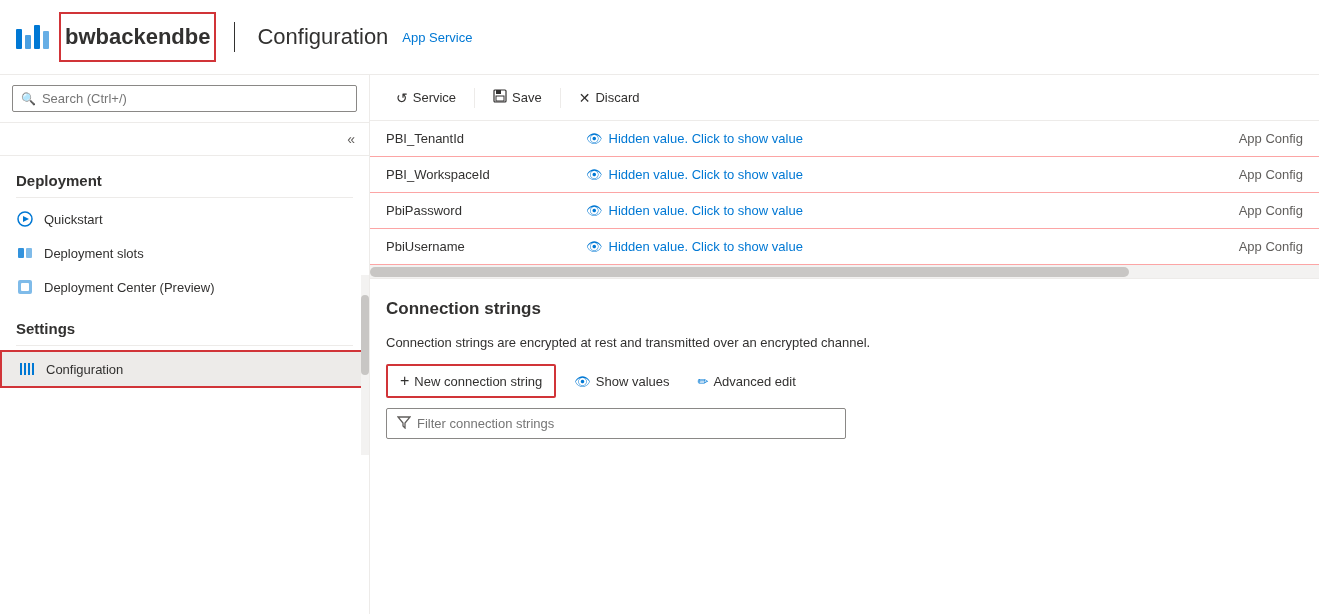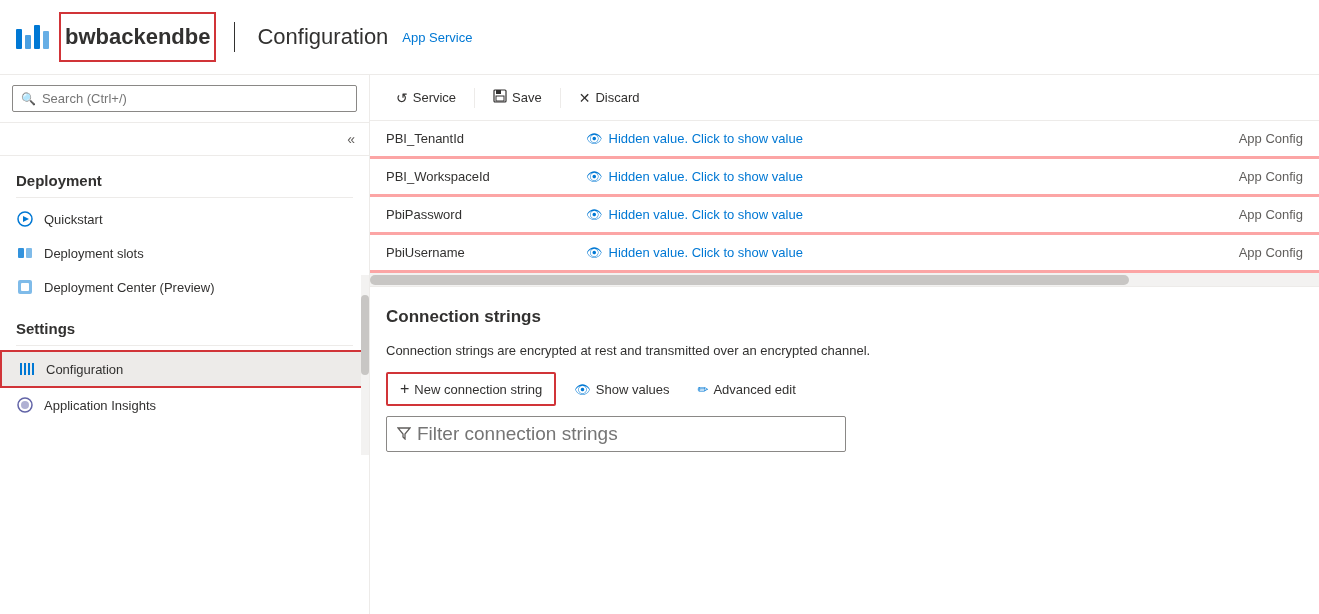--- a/index.html
+++ b/index.html
@@ -39,40 +39,40 @@
     .content { flex: 1; display: flex; flex-direction: column; overflow: hidden; }
     .toolbar { display: flex; align-items: center; padding: 8px 16px; gap: 4px; border-bottom: 1px solid #edebe9; }
     .toolbar-btn { display: flex; align-items: center; gap: 5px; background: none; border: none; cursor: pointer; padding: 6px 10px; font-size: 13px; color: #323130; border-radius: 2px; }
     .toolbar-btn .btn-icon { font-size: 14px; }
     .toolbar-separator { width: 1px; height: 20px; background: #edebe9; margin: 0 4px; }
 
     .content-body { flex: 1; overflow-y: auto; padding: 0; }
 
     
     .config-table { width: 100%; }
-    .config-row { display: flex; align-items: center; padding: 10px 16px; border-bottom: 3px solid #fca5a5; }
+    .config-row { display: flex; align-items: center; padding: 10px 16px; border-bottom: 1px solid #fca5a5; }
     .col-name { flex: 0 0 200px; font-size: 13px; color: #323130; }
     .col-value { flex: 1; display: flex; align-items: center; gap: 6px; }
     .col-source { flex: 0 0 100px; font-size: 13px; color: #605e5c; text-align: right; }
     .hidden-link { color: #0078d4; font-size: 13px; display: flex; align-items: center; gap: 4px; cursor: pointer; }
     .eye-icon { font-size: 13px; }
 
     
     .h-scroll-bar { height: 14px; background: #f3f2f1; border-bottom: 1px solid #edebe9; position: relative; }
     .h-scroll-thumb { position: absolute; left: 0; top: 2px; width: 80%; height: 10px; background: #c8c6c4; border-radius: 5px; }
 
     
     .section { padding: 20px 16px 10px; }
     .section-title { font-size: 17px; font-weight: 700; color: #323130; margin-bottom: 16px; }
     .section-desc { font-size: 13px; color: #323130; margin-bottom: 14px; }
     .section-toolbar { display: flex; align-items: center; gap: 8px; margin-bottom: 10px; }
     .section-btn { display: flex; align-items: center; gap: 5px; background: none; border: 2px solid #d13438; cursor: pointer; padding: 6px 12px; font-size: 13px; color: #323130; border-radius: 2px; }
     .section-btn-plain { display: flex; align-items: center; gap: 5px; background: none; border: none; cursor: pointer; padding: 6px 10px; font-size: 13px; color: #323130; border-radius: 2px; }
     .filter-input-wrap { display: flex; align-items: center; border: 1px solid #8a8886; border-radius: 2px; padding: 6px 10px; gap: 6px; background: #fff; width: 460px; }
-    .filter-input-wrap input { border: none; outline: none; font-size: 19px; color: #605e5c; width: 100%; }
+    .filter-input-wrap input { border: none; outline: none; font-size: 13px; color: #605e5c; width: 100%; }
     .filter-icon { color: #605e5c; font-size: 13px; }
     .sidebar-relative { position: relative; }
   </style>
 </head>
 <body>
 
 <div class="header">
   <div class="header-logo">
     <div class="logo-bar logo-bar-1"></div>
     <div class="logo-bar logo-bar-2"></div>
@@ -144,29 +144,20 @@
             <rect x="2" y="3" width="2" height="12" fill="#0078d4"></rect>
             <rect x="6" y="3" width="2" height="12" fill="#0078d4"></rect>
             <rect x="10" y="3" width="2" height="12" fill="#0078d4"></rect>
             <rect x="14" y="3" width="2" height="12" fill="#0078d4"></rect>
           </svg>
         </span>
         <span>Configuration</span>
       </div>
 
 
-      <div class="sidebar-item">
-        <span class="sidebar-icon">
-          <svg width="18" height="18" viewBox="0 0 18 18">
-              <circle cx="9" cy="9" r="7" fill="none" stroke="#6264a7" stroke-width="1.5"></circle>
-              <circle cx="9" cy="9" r="4" fill="#6264a7" opacity="0.5"></circle>
-            </svg>
-        </span>
-        <span>Application Insights</span>
-      </div>
 
     </div>
 
     <div style="position:absolute; right:0; top:200px; width:8px; background:#f3f2f1; height:180px;">
       <div style="width:8px; height:80px; background:#c8c6c4; border-radius:4px; margin-top:20px;"></div>
     </div>
   </div>
 
   <div class="content">
 

